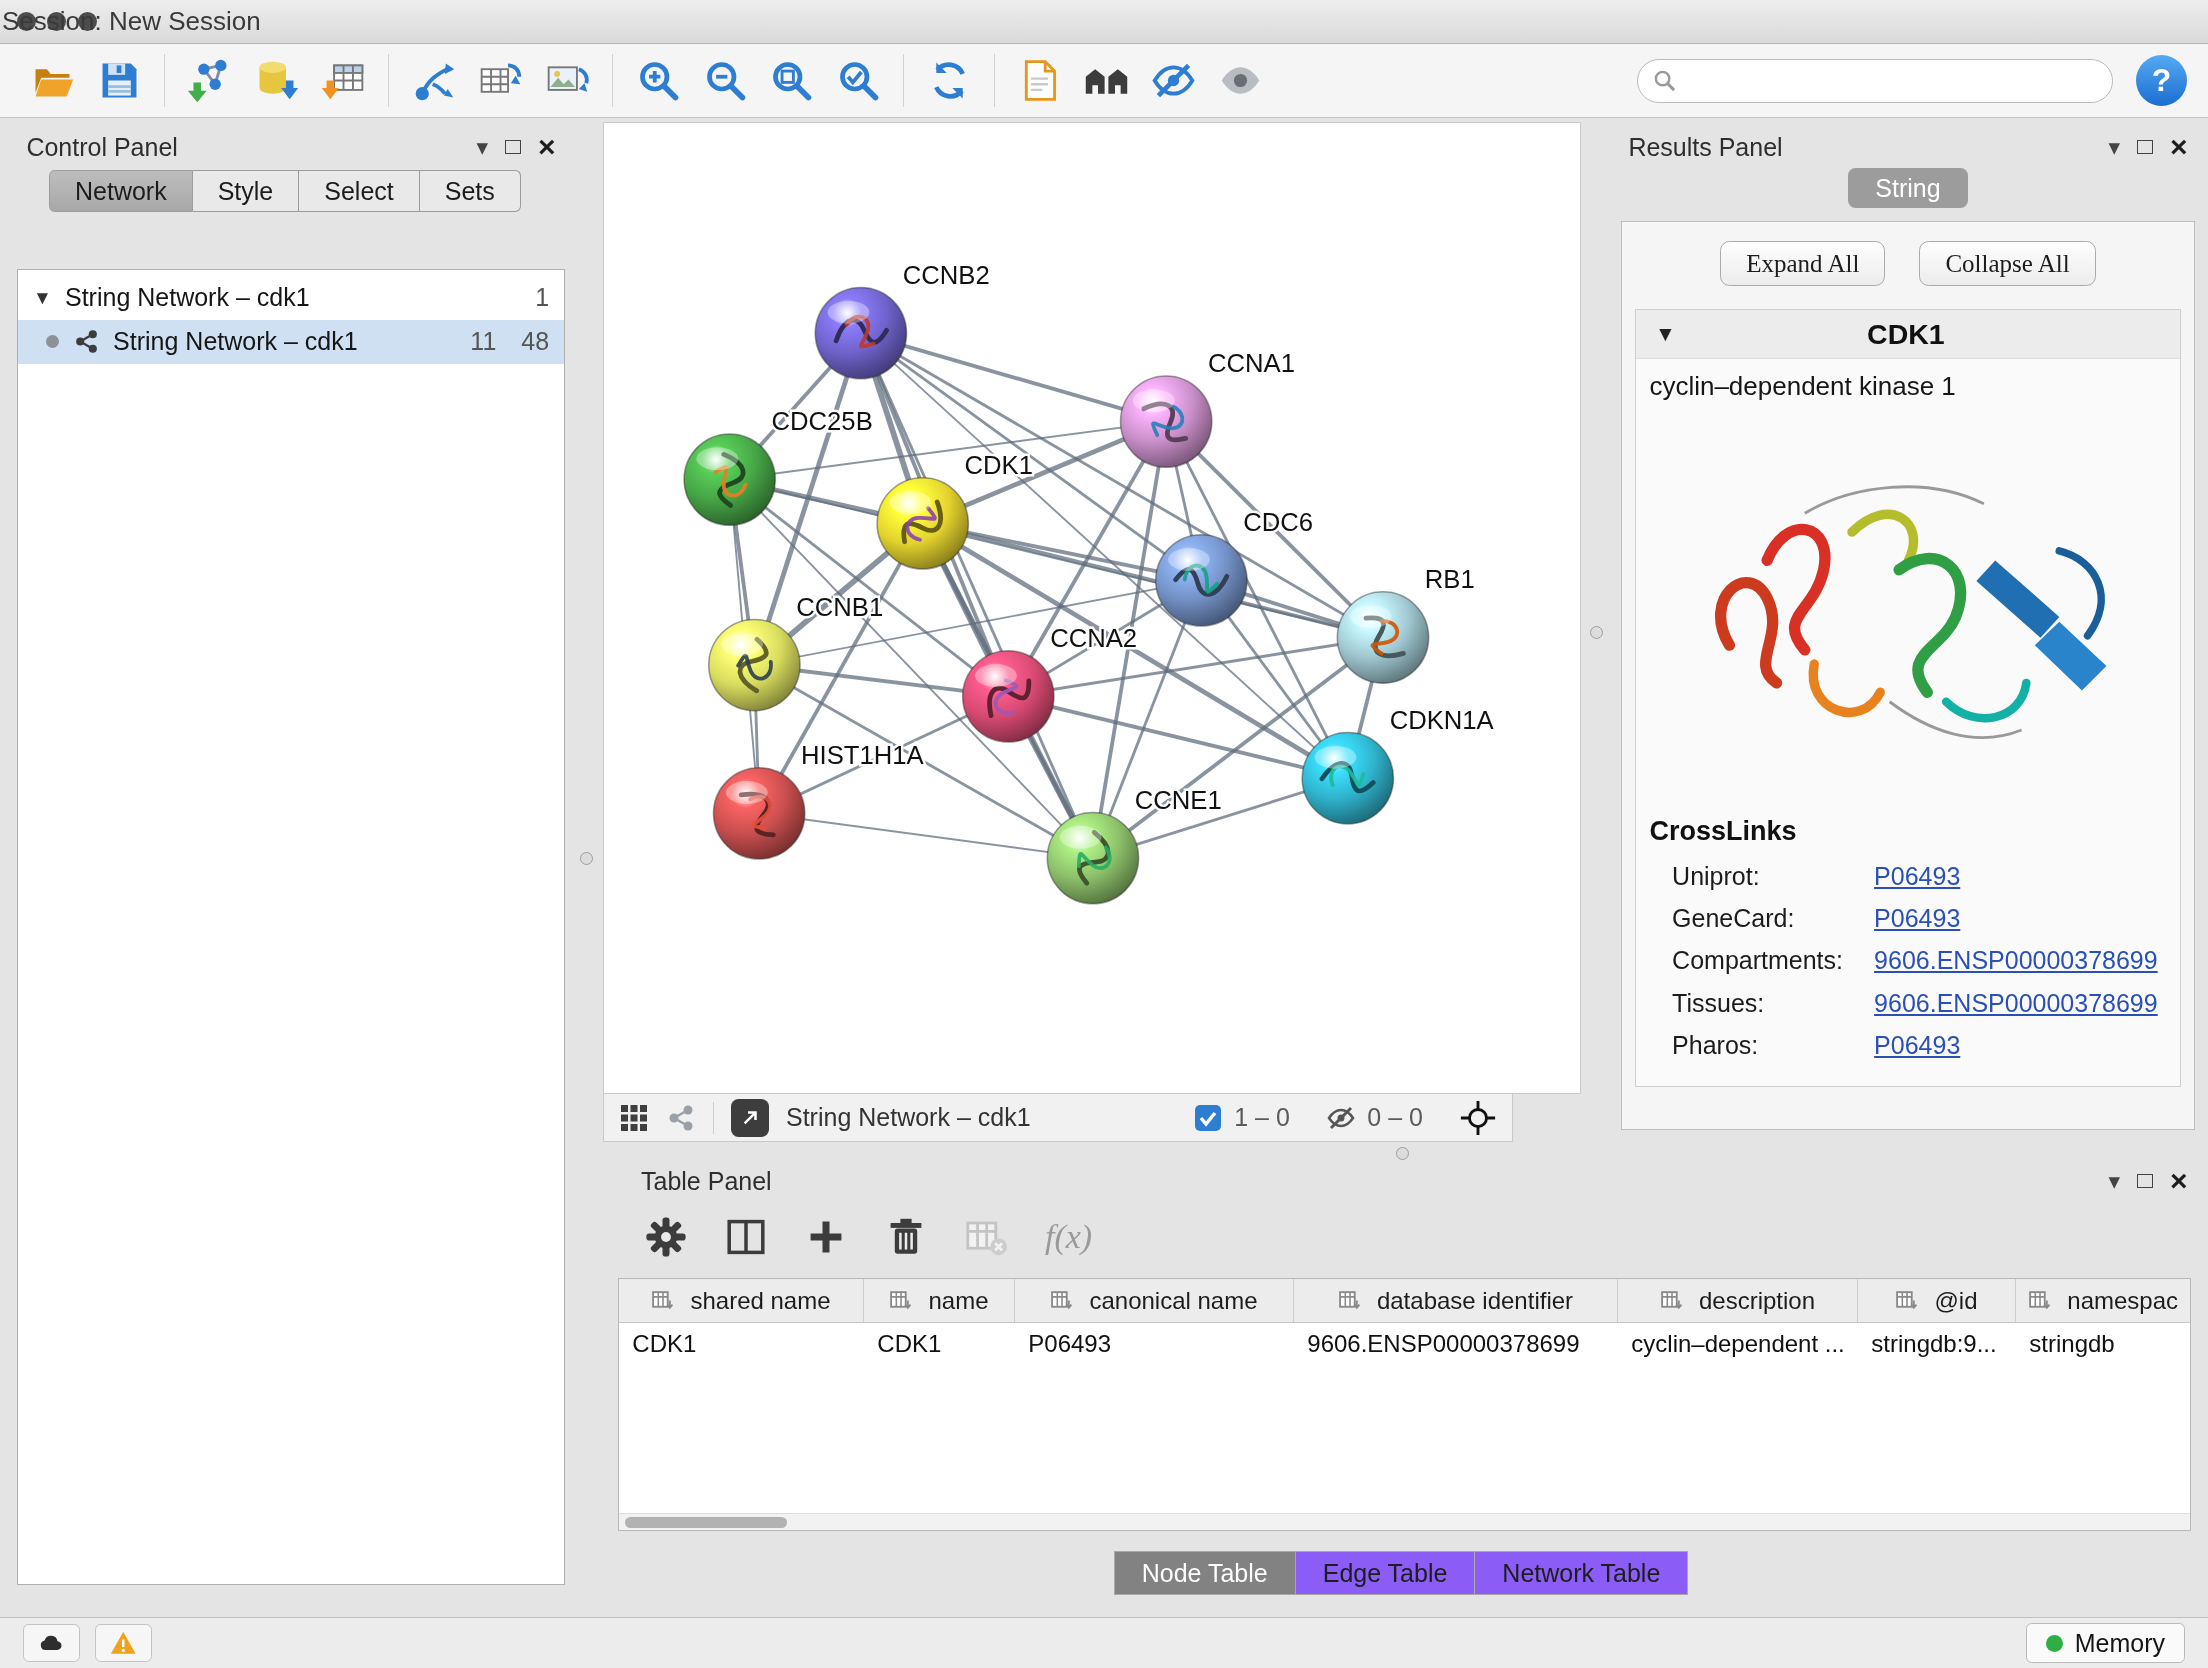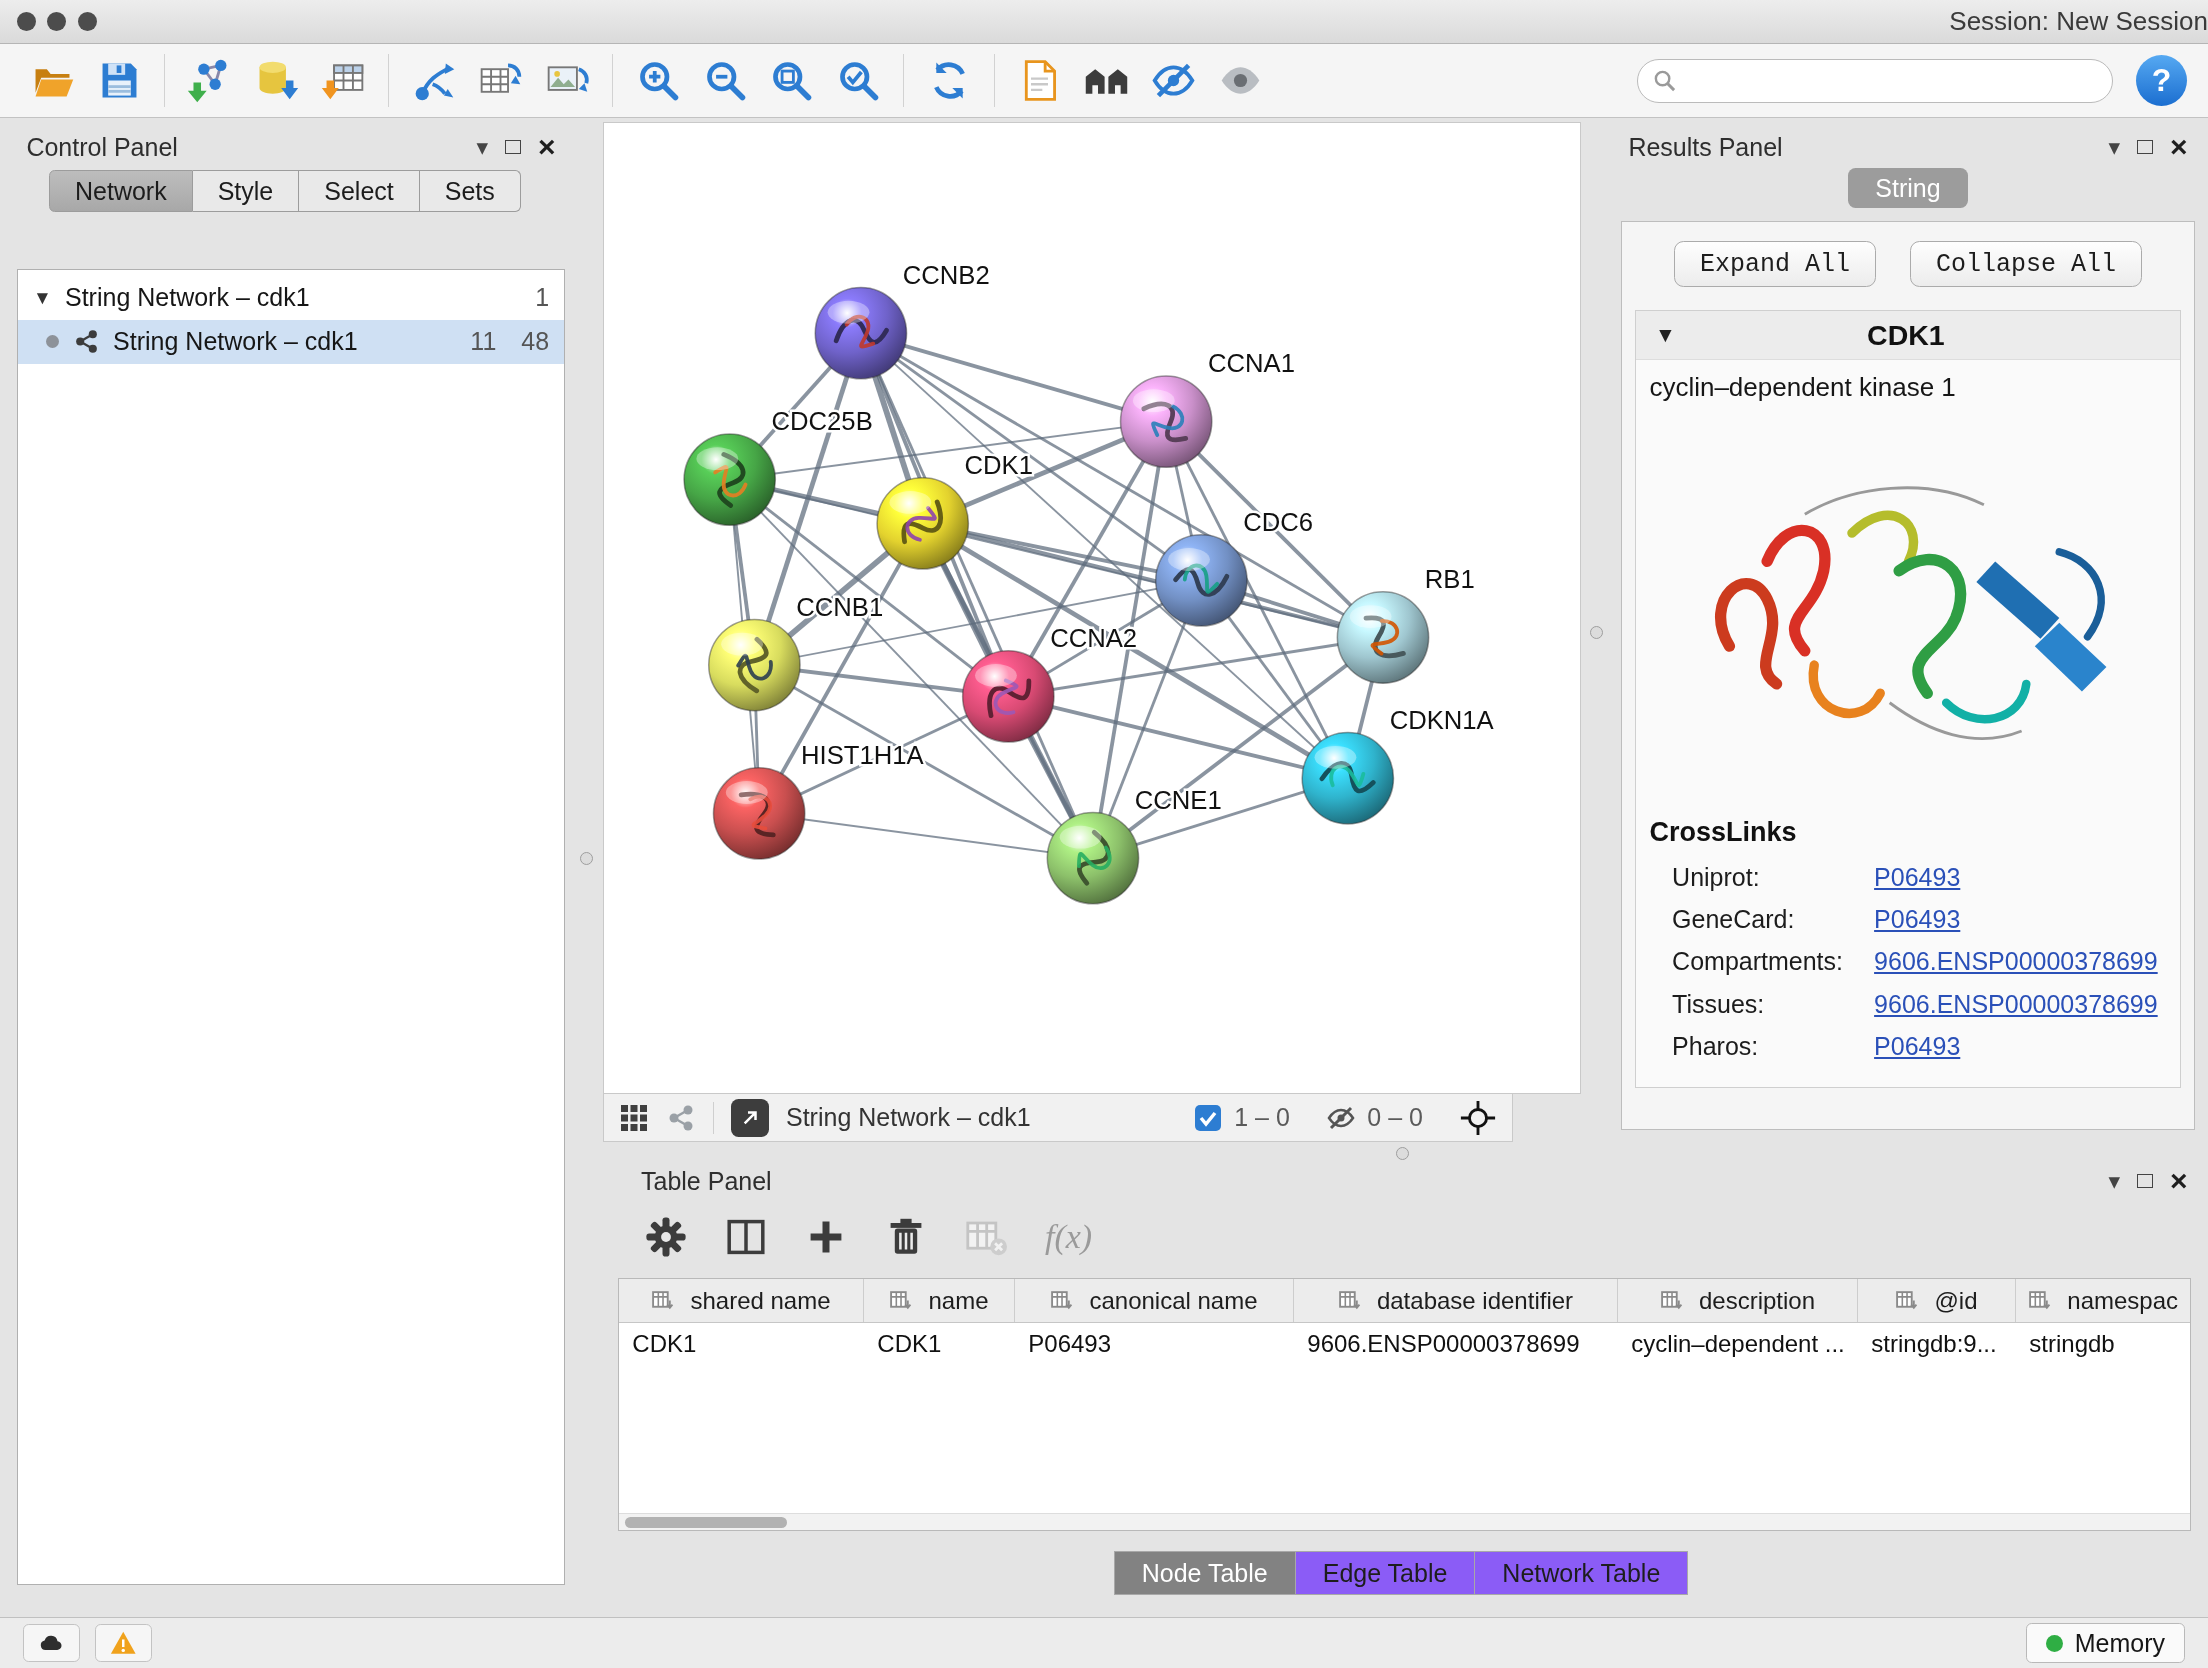--- a/index.html
+++ b/index.html
@@ -3,21 +3,21 @@
 <meta charset="utf-8">
 <style>
 *{margin:0;padding:0;box-sizing:border-box}
 body{font-family:"Liberation Sans",sans-serif;background:#4a4a4a}
 .window{position:relative;width:2208px;height:1668px;background:#e4e4e4;overflow:hidden}
 
 
 .titlebar{position:absolute;top:0;left:0;right:0;height:44px;background:linear-gradient(#ededed,#dadada);border-bottom:1px solid #b5b5b5;display:flex;align-items:center;z-index:5}
 .tl{width:19px;height:19px;border-radius:50%;background:#4c4c4c;margin-left:11.4px}
 .tl.first{margin-left:17px}
-.title{position:absolute;left:17px;right:0;text-align:right;font-size:26px;color:#3a3a3a}
+.title{position:absolute;left:2px;right:0;text-align:left;font-size:26px;color:#3a3a3a}
 
 
 .toolbar{position:absolute;top:44px;left:0;right:0;height:74px;background:#f5f5f5;border-bottom:1px solid #c2c2c2;display:flex;align-items:center;padding:0 21px;gap:3.8px}
 .tbtn{width:63px;height:61px;display:flex;align-items:center;justify-content:center;border-radius:7.6px}
 .tbtn svg{width:49px;height:49px}
 .tsep{width:1px;height:53px;background:#d2d2d2;margin:0 9.5px}
 .searchbox{margin-left:auto;width:476px;height:44px;background:#fff;border:1px solid #bbb;border-radius:22px;display:flex;align-items:center;padding:0 13.3px;gap:9.5px}
 .searchbox input{border:none;outline:none;font-size:25px;flex:1;background:transparent;font-family:inherit}
 .helpbtn{width:51px;height:51px;border-radius:50%;background:linear-gradient(#56a9f2,#1b6ed0);color:#fff;font-size:32px;font-weight:bold;display:flex;align-items:center;justify-content:center;margin-left:19px}
 
@@ -59,21 +59,21 @@
 .popout svg{width:25px;height:25px}
 .nf-right{margin-left:auto;display:flex;align-items:center;gap:11.4px;color:#5a5a5a}
 .nf-right .gap{width:13.3px}
 
 
 .results-panel{position:absolute;left:1617px;top:126px;width:582px;height:1010px}
 .rp-tabrow{display:flex;justify-content:center;margin-top:0}
 .rp-tab{background:#9c9c9c;color:#fff;font-size:25px;padding:5.7px 27px;border-radius:7.6px}
 .rp-box{position:absolute;left:3.8px;right:3.8px;top:95px;bottom:5.7px;background:#f5f5f5;border:1px solid #bdbdbd;padding:19px 13.3px}
 .rp-btnrow{display:flex;justify-content:center;gap:34px}
-.btn{font-family:Liberation Mono, monospace;font-size:25px;padding:7.6px 25px;background:linear-gradient(#fefefe,#ececec);border:1px solid #ababab;border-radius:9.5px;color:#1d1d1d}
+.btn{font-family:Liberation Serif, serif;font-size:25px;padding:7.6px 25px;background:linear-gradient(#fefefe,#ececec);border:1px solid #ababab;border-radius:9.5px;color:#1d1d1d}
 .protein-card{margin-top:23px;border:1px solid #cfcfcf;background:#fafafa;padding:0 0 19px}
 .pc-head{display:flex;align-items:center;height:49px;padding:0 19px;background:#ececec;border-bottom:1px solid #ddd}
 .pc-head .tri{font-size:21px;color:#222}
 .pc-title{flex:1;text-align:center;font-weight:bold;font-size:28.5px;color:#111}
 .pc-spacer{width:25px}
 .pc-desc{padding:11.4px 13.3px 3.8px;font-size:26px;color:#161616}
 .pc-figure{display:flex;justify-content:center;padding:13.3px 0 5.7px}
 .pc-figure svg{width:495px;height:377px}
 .pc-cross-title{font-weight:bold;font-size:27px;padding:15px 13.3px 7.6px;color:#111}
 .pc-row{display:flex;padding:6.7px 13.3px 6.7px 36px;font-size:25px;align-items:center}

